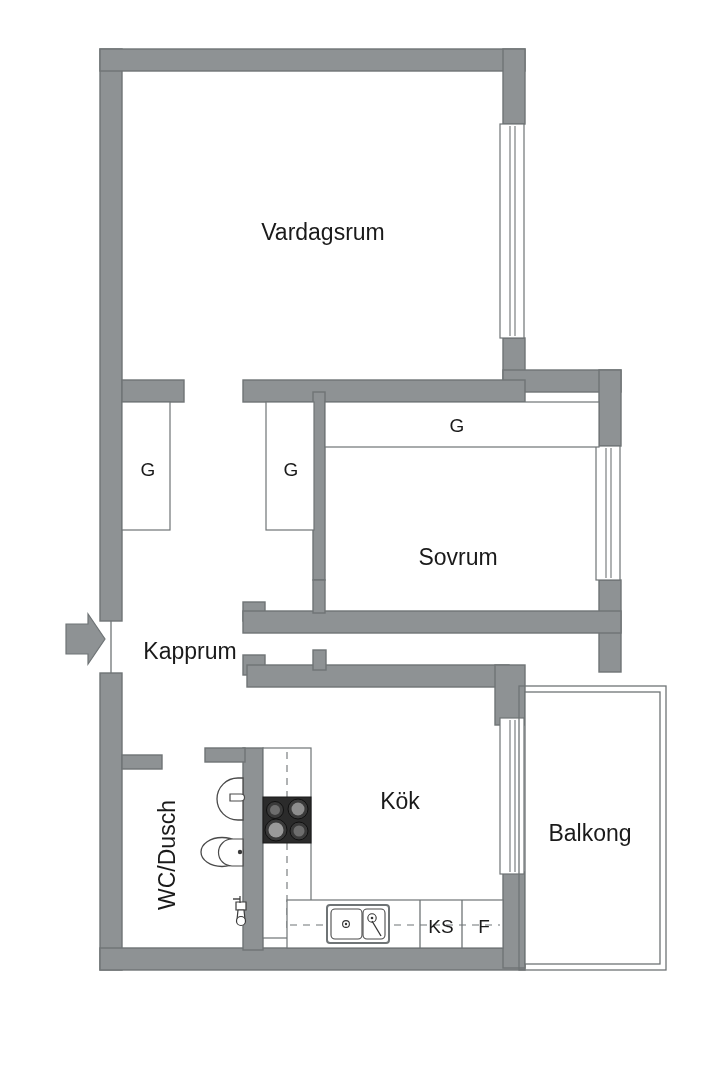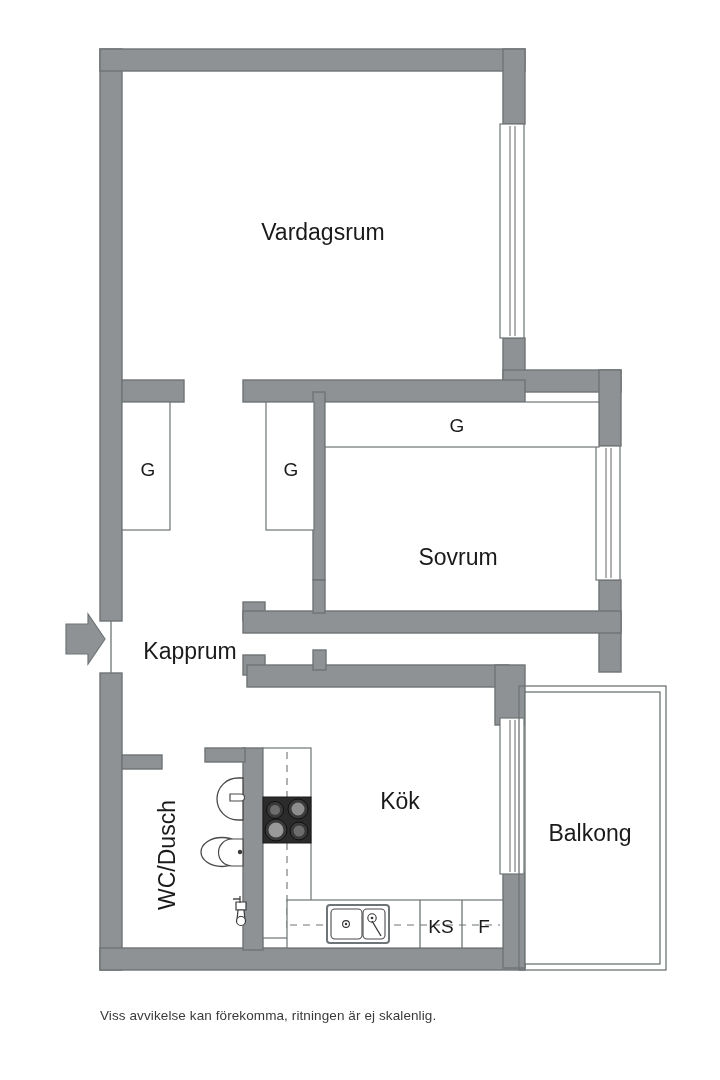--- a/index.html
+++ b/index.html
@@ -200,15 +200,14 @@
     <text class="rm-label-g" x="291" y="476" text-anchor="middle">G</text>
 
     <text class="rm-label-g" x="457" y="432" text-anchor="middle">G</text>
 
     <text class="rm-label-sm" x="441" y="933" text-anchor="middle">KS</text>
 
     <text class="rm-label-sm" x="484" y="933" text-anchor="middle">F</text>
 
   </svg>
 
-  <div class="caption">Viss avvikelse kan förekomma, ritningen är ej skalenlig.</div>
 
 </div>
 
 </body></html>

